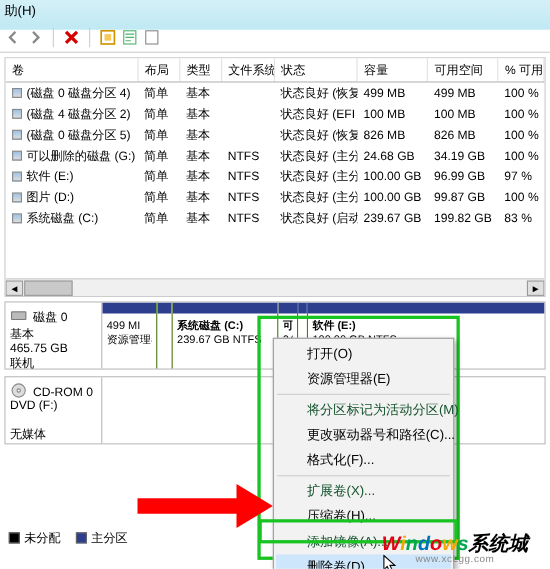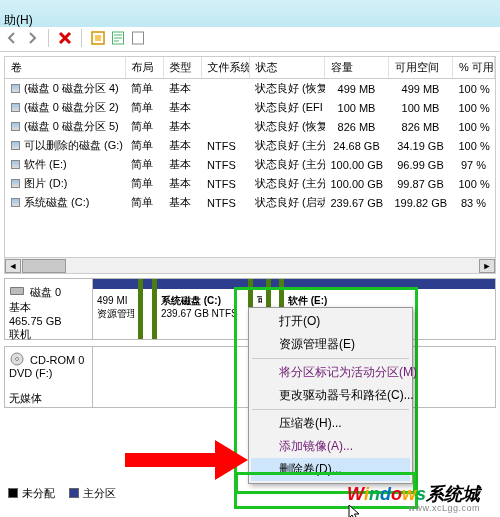--- a/index.html
+++ b/index.html
@@ -9,21 +9,21 @@
     font-size: 12px;
     background: #fff;
     color: #000;
     width: 500px;
     height: 517px;
     overflow: hidden;
     position: relative;
   }
   .menubar {
     height: 20px;
-    padding: 12px 4px;
+    padding: 2px 4px;
     color: #000;
   }
   .titlebar-bg {
     position: absolute;
     top: 0; left: 0; right: 0;
     height: 27px;
     background: linear-gradient(#d4f0f7,#bfe9f4);
     z-index: -1;
   }
   .toolbar {
@@ -65,21 +65,21 @@
     overflow: hidden;
   }
   .col-vol { width: 120px; }
   .col-layout { width: 38px; }
   .col-type { width: 38px; }
   .col-fs { width: 48px; }
   .col-status { }
   .col-cap { width: 64px; text-align: right; }
   .col-free { width: 64px; text-align: right; }
   .col-pct { width: 42px; text-align: right; }
-  td.r { text-align: center; }
+  td.r { text-align: left; }
   .vol-icon {
     width: 9px; height: 9px;
     display: inline-block;
     background: linear-gradient(#9ec3e6,#ddd);
     border: 1px solid #888;
     margin-right: 4px;
     vertical-align: -1px;
   }
   .hscroll {
     position: absolute;
@@ -125,21 +125,21 @@
   }
   .disk-header .dicon {
     width: 16px; height: 16px;
     display: inline-block;
     vertical-align: -3px;
     margin-right: 2px;
   }
   .disk-header b { font-weight: normal; }
   .part-strip { flex: 1; display: flex; min-width: 0; }
   .part {
-    border-right: 5px solid #4d7c0f;
+    border-right: 1px solid #4d7c0f;
     padding: 4px 4px 2px 4px;
     font-size: 10px;
     position: relative;
     overflow: hidden;
     min-width: 0;
   }
   .part:last-child { border-right: none; }
   .part .top-bar {
     position: absolute;
     top: 0; left: 0; right: 0;
@@ -175,21 +175,21 @@
     border: 1px solid #999;
     box-shadow: 2px 2px 5px rgba(0,0,0,.3);
     font-size: 12px;
     padding: 2px;
     z-index: 100;
   }
   .ctx .item {
     padding: 3px 12px 3px 28px;
     white-space: nowrap;
   }
-  .ctx .item.dis { color: #701a75; }
+  .ctx .item.dis { color: #14532d; }
   .ctx .item.sel { background: #cde6fb; }
   .ctx hr { border: none; border-top: 1px solid #ccc; margin: 2px 1px; }
   .ctx .curs {
     position: absolute;
     right: 50px;
     top: 196px;
     font-size: 14px;
     pointer-events: none;
   }
 
@@ -235,21 +235,21 @@
   }
   .watermark .r1 { color: #e60012; }
   .watermark .y1 { color: #f6a600; }
   .watermark .g1 { color: #00a651; }
   .watermark .b1 { color: #0072bc; }
   .watermark .k1 { color: #000; }
   .watermark .sub {
     display: block;
     font-size: 9px;
     color: #888;
-    text-align: right;
+    text-align: center;
     letter-spacing: 0.5px;
     margin-top: -3px;
   }
 </style>
 </head>
 <body>
 
 <div class="titlebar-bg"></div>
 <div class="menubar">
   <span>助(H)</span>
@@ -321,21 +321,21 @@
           <td><span class="vol-icon"></span><span>(磁盘 0 磁盘分区 4)</span></td>
           <td>简单</td>
           <td>基本</td>
           <td></td>
           <td>状态良好 (恢复分区)</td>
           <td class="r">499 MB</td>
           <td class="r">499 MB</td>
           <td class="r">100 %</td>
         </tr>
       <tr>
-          <td><span class="vol-icon"></span><span>(磁盘 0 磁盘分区 2)</span></td>
+          <td><span class="vol-icon"></span><span>(磁盘 4 磁盘分区 2)</span></td>
           <td>简单</td>
           <td>基本</td>
           <td></td>
           <td>状态良好 (EFI 系统分区)</td>
           <td class="r">100 MB</td>
           <td class="r">100 MB</td>
           <td class="r">100 %</td>
         </tr>
       <tr>
           <td><span class="vol-icon"></span><span>(磁盘 0 磁盘分区 5)</span></td>
@@ -483,21 +483,23 @@
     <path d="M95 10 L128 30 L95 50 Z" fill="#ff0000"></path>
   </svg>
 </div>
 
 <div class="ctx">
   <div class="item">打开(O)</div>
   <div class="item">资源管理器(E)</div>
   <hr>
   <div class="item dis">将分区标记为活动分区(M)</div>
   <div class="item">更改驱动器号和路径(C)...</div>
+  <div class="item">格式化(F)...</div>
   <hr>
+  <div class="item dis">扩展卷(X)...</div>
   <div class="item">压缩卷(H)...</div>
   <div class="item dis">添加镜像(A)...</div>
   <div class="item sel">删除卷(D)...</div>
 
   <span class="curs">
     <svg width="14" height="18" viewBox="0 0 14 18">
         <path d="M1 1 L1 14 L4 11 L6.5 16 L9 15 L6.5 10 L11 10 Z" fill="#fff" stroke="#000" stroke-width="1"></path>
       </svg>
   </span>
 </div>

